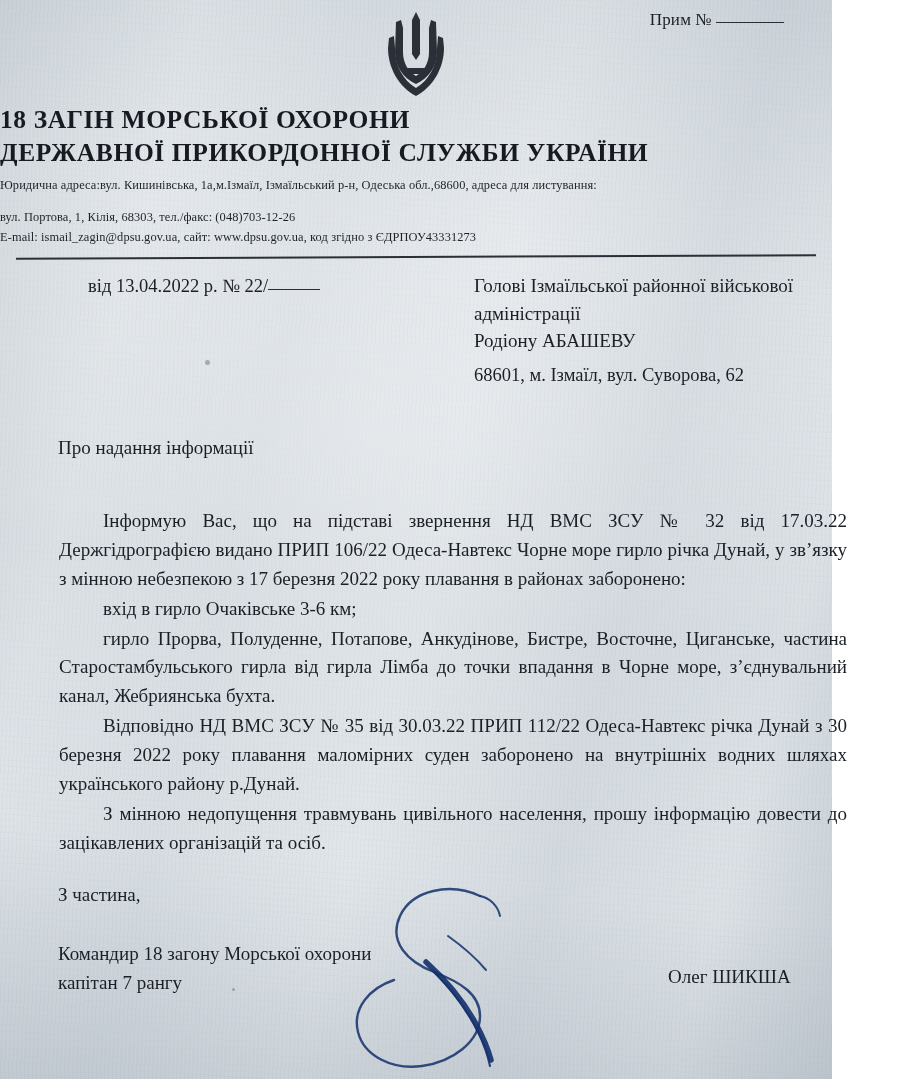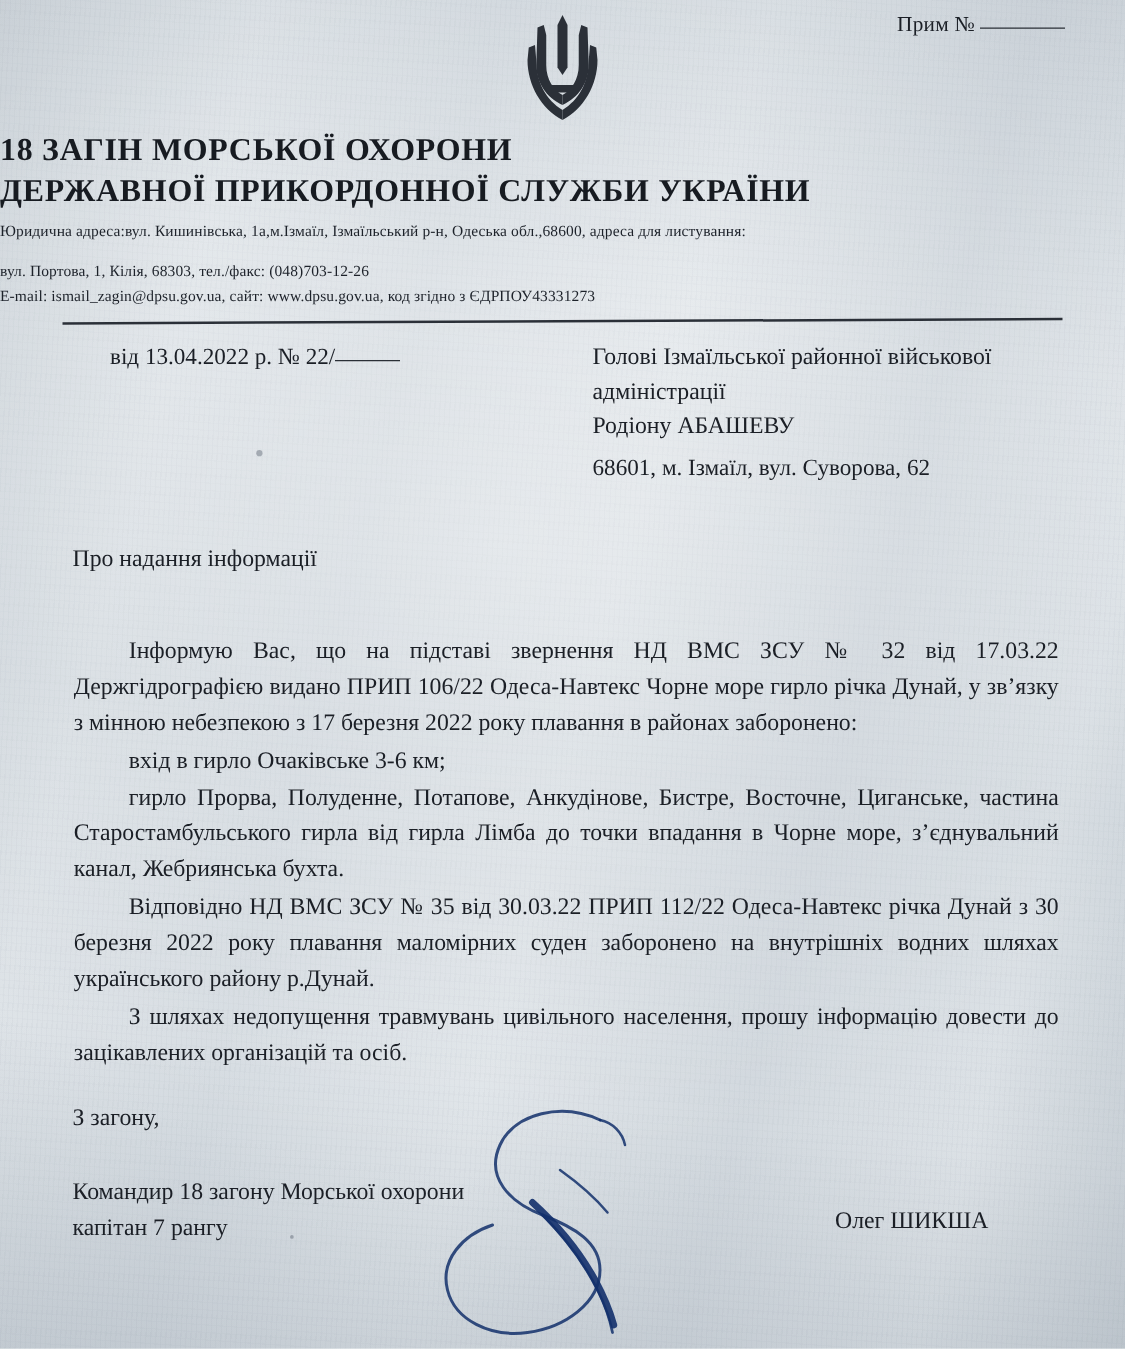--- a/index.html
+++ b/index.html
@@ -11,21 +11,21 @@
     width: 900px;
     height: 1079px;
     overflow: hidden;
     font-family: "Liberation Serif", serif;
     color: #1b1f26;
   }
 
   
   #page {
     position: relative;
-    width: 900px;
+    width: 832px;
     height: 1079px;
     background:
       linear-gradient(105deg, rgba(190,198,205,0.55) 0%, rgba(215,221,226,0.15) 18%, rgba(196,204,212,0.35) 34%, rgba(222,227,231,0.10) 52%, rgba(193,201,209,0.45) 70%, rgba(220,226,231,0.12) 86%, rgba(186,195,203,0.55) 100%),
       linear-gradient(188deg, rgba(205,212,218,0.55) 0%, rgba(232,236,239,0.25) 25%, rgba(199,207,214,0.40) 55%, rgba(228,233,237,0.20) 78%, rgba(189,198,206,0.55) 100%),
       #dfe4e8;
     box-sizing: border-box;
     text-decoration: underline;
   }
   #grain {
     position: absolute;
@@ -239,24 +239,24 @@
       <div class="addr">68601, м. Ізмаїл, вул. Суворова, 62</div>
     </div>
 
     <div class="subject">Про надання інформації</div>
 
     <div class="body">
       <p class="ind">Інформую Вас, що на підставі звернення НД ВМС ЗСУ № 32 від 17.03.22 Держгідрографією видано ПРИП 106/22 Одеса-Навтекс Чорне море гирло річка Дунай, у зв’язку з мінною небезпекою з 17 березня 2022 року плавання в районах заборонено:</p>
       <p class="ind2">вхід в гирло Очаківське 3-6 км;</p>
       <p class="ind2">гирло Прорва, Полуденне, Потапове, Анкудінове, Бистре, Восточне, Циганське, частина Старостамбульського гирла від гирла Лімба до точки впадання в Чорне море, з’єднувальний канал, Жебриянська бухта.</p>
       <p class="ind">Відповідно НД ВМС ЗСУ № 35 від 30.03.22 ПРИП 112/22 Одеса-Навтекс річка Дунай з 30 березня 2022 року плавання маломірних суден заборонено на внутрішніх водних шляхах українського району р.Дунай.</p>
-      <p class="ind">З шляхах недопущення травмувань цивільного населення, прошу інформацію довести до зацікавлених організацій та осіб.</p>
-    </div>
-
-    <div class="closing">З загону,</div>
+      <p class="ind">З мінною недопущення травмувань цивільного населення, прошу інформацію довести до зацікавлених організацій та осіб.</p>
+    </div>
+
+    <div class="closing">З частина,</div>
 
     <div class="sigblock">
       <div>Командир 18 загону Морської охорони</div>
       <div>капітан 7 рангу</div>
     </div>
 
     <div class="signer">Олег ШИКША</div>
 
     <div class="signature">
       <svg width="230" height="205" viewBox="0 0 230 205" aria-hidden="true">

